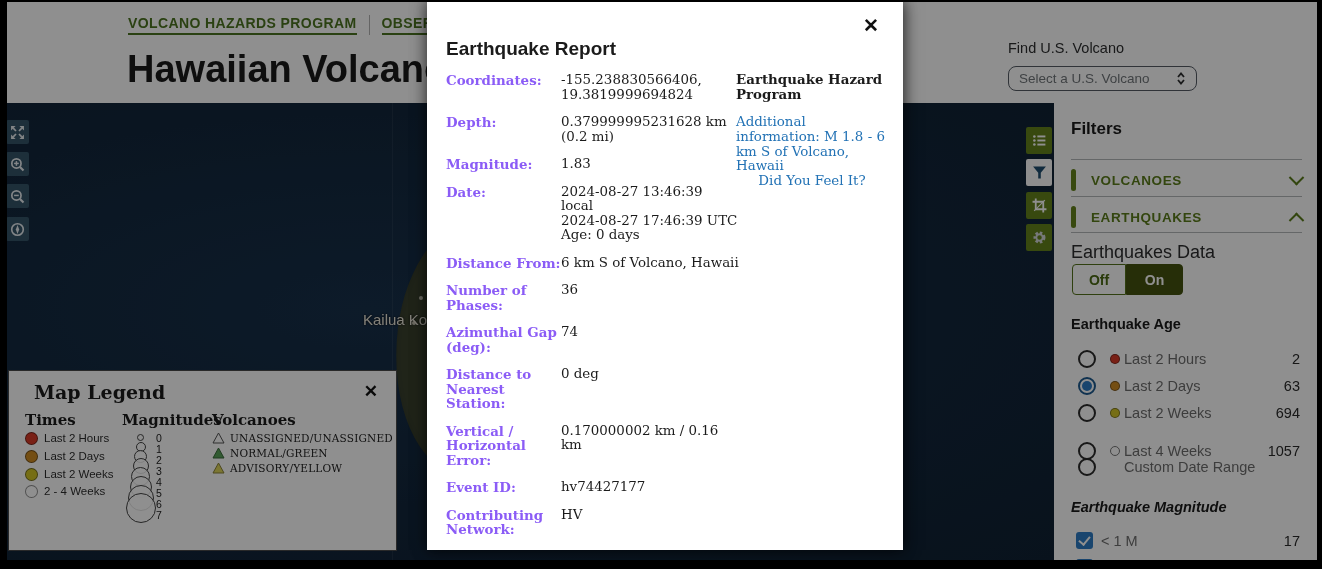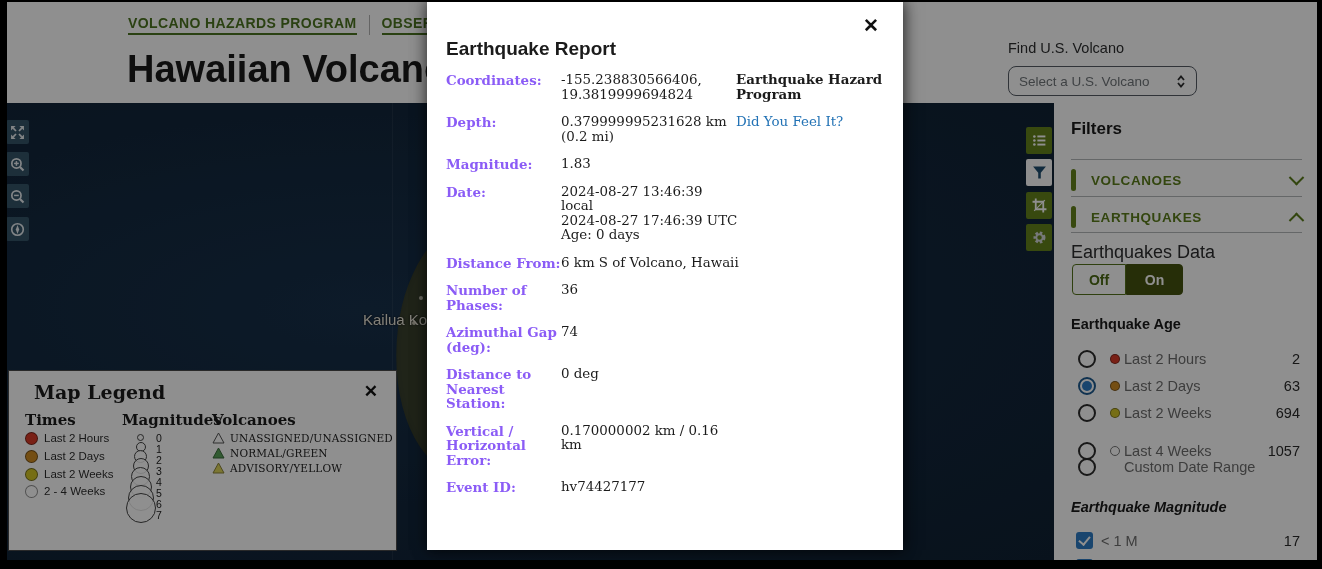--- a/index.html
+++ b/index.html
@@ -8,21 +8,21 @@
   .page{position:absolute;left:0;top:2px;width:1322px;height:558px;background:#fff;overflow:hidden;}
 
   
   .header{position:absolute;left:0;top:0;width:100%;height:101px;background:#fff;}
   .nav{position:absolute;left:128px;top:13px;display:flex;align-items:center;gap:12px;}
   .nav a{font-size:14px;font-weight:700;letter-spacing:.4px;color:#4c7420;text-decoration:none;
          border-bottom:2px solid #4c7420;padding-bottom:2px;cursor:pointer;white-space:nowrap;}
   .nav-sep{width:1px;height:20px;background:#b3b3b3;}
   .page-title{position:absolute;left:127px;top:46px;font-size:38px;font-weight:700;color:#1a1a1a;white-space:nowrap;}
   .find-label{position:absolute;left:1008px;top:38px;font-size:14.5px;color:#2d2e2f;}
-  .volcano-select{position:absolute;left:1008px;top:64px;width:189px;height:30px;border:1px solid #565c65;
+  .volcano-select{position:absolute;left:1008px;top:64px;width:189px;height:25px;border:1px solid #565c65;
       border-radius:8px;background:#fff;display:flex;align-items:center;cursor:pointer;box-sizing:border-box;}
   .volcano-select .sel-text{flex:1;padding-left:10px;font-size:13.5px;color:#71767a;}
   .volcano-select svg{margin-right:8px;}
 
   
   .map{position:absolute;left:0;top:101px;width:1054px;height:457px;overflow:hidden;
        background:radial-gradient(ellipse at 35% 45%, #18304a 0%, #13273c 55%, #0f2133 100%);}
   .island{position:absolute;left:396px;top:118px;width:150px;height:255px;background:#39402e;
           border-radius:48% 22% 34% 58%;transform:rotate(7deg);box-shadow:inset -6px 0 10px rgba(0,0,0,.4);}
   .graticule-v{position:absolute;left:392px;top:0;width:1px;height:100%;background:rgba(255,255,255,.06);}
@@ -95,21 +95,21 @@
   .modal-close{position:absolute;right:24px;top:14px;font-size:19px;font-weight:700;color:#111;cursor:pointer;
          font-family:"Liberation Sans",sans-serif;line-height:1;}
   .modal-title{font-family:"Liberation Sans",sans-serif;font-size:19px;font-weight:700;color:#1b1b1b;margin:0 0 13px 0;}
   .report{width:293px;}
   .r-row{display:flex;margin-bottom:13px;}
   .r-label{width:115px;flex:0 0 auto;font-weight:700;font-size:13.4px;line-height:14.5px;color:#8b5cf6;white-space:pre-line;}
   .r-value{flex:1;font-size:13.4px;line-height:14.5px;color:#1b1b1b;white-space:pre-line;}
   .modal-side{position:absolute;left:309px;top:70px;width:152px;}
   .side-head{font-weight:700;font-size:13.4px;line-height:15px;color:#1b1b1b;margin-bottom:13px;}
   .side-link{font-size:13.4px;line-height:14.8px;color:#2272b5;white-space:pre-line;cursor:pointer;}
-  .side-link + .side-link{margin-top:18px;}
+  .side-link + .side-link{text-align:center;}
 
   
   .frame{position:absolute;background:#000;}
   .fr-top{left:0;top:0;width:1322px;height:2px;}
   .fr-bottom{left:0;top:560px;width:1322px;height:9px;}
   .fr-left{left:0;top:0;width:7px;height:569px;}
   .fr-right{left:1317px;top:0;width:5px;height:569px;}
 </style>
 </head>
 <body>
@@ -393,24 +393,33 @@
       </div>
       <div class="r-row">
         <div class="r-label">Vertical /
 Horizontal Error:</div>
         <div class="r-value">0.170000002 km / 0.16 km</div>
       </div>
       <div class="r-row">
         <div class="r-label">Event ID:</div>
         <div class="r-value">hv74427177</div>
       </div>
+      <div class="r-row">
+        <div class="r-label">Contributing
+Network:</div>
+        <div class="r-value">HV</div>
+      </div>
     </div>
 
     <div class="modal-side">
       <div class="side-head">Earthquake Hazard Program</div>
+      <div class="side-link">Additional
+information: M 1.8 - 6
+km S of Volcano,
+Hawaii</div>
       <div class="side-link">Did You Feel It?</div>
     </div>
   </div>
 
   <div class="frame fr-top"></div>
   <div class="frame fr-bottom"></div>
   <div class="frame fr-left"></div>
   <div class="frame fr-right"></div>
 </div>
 

